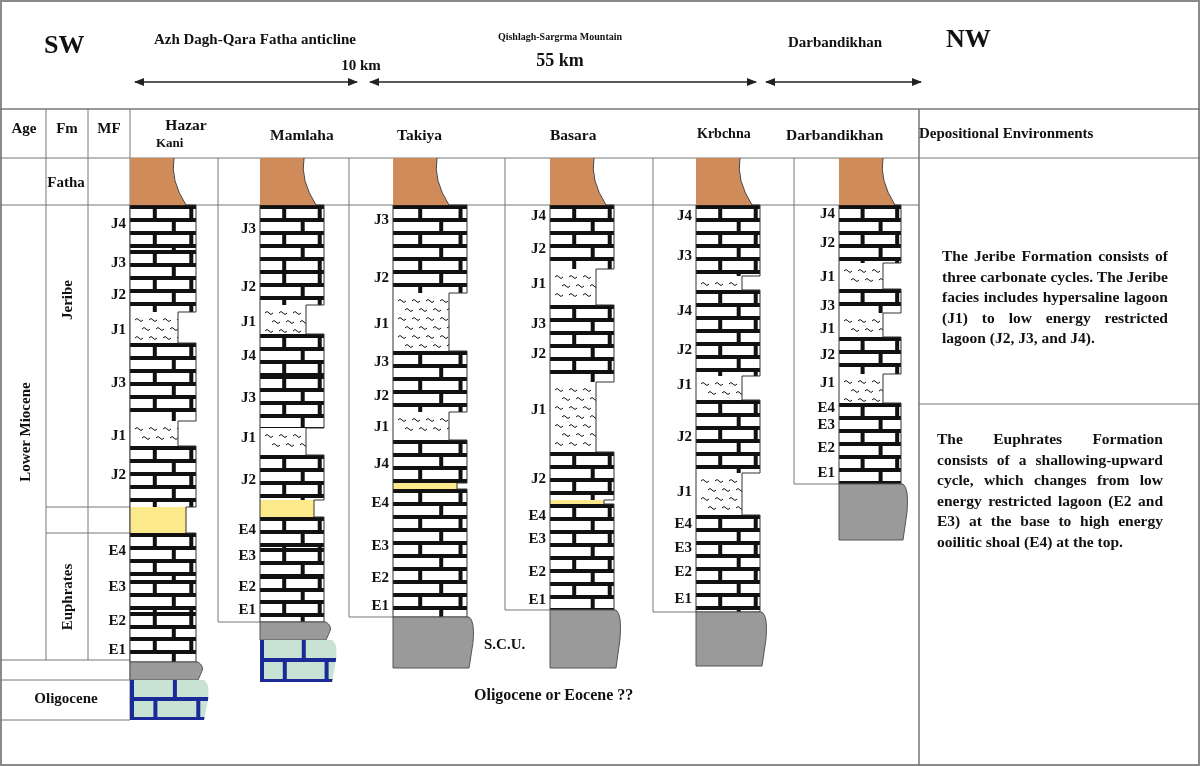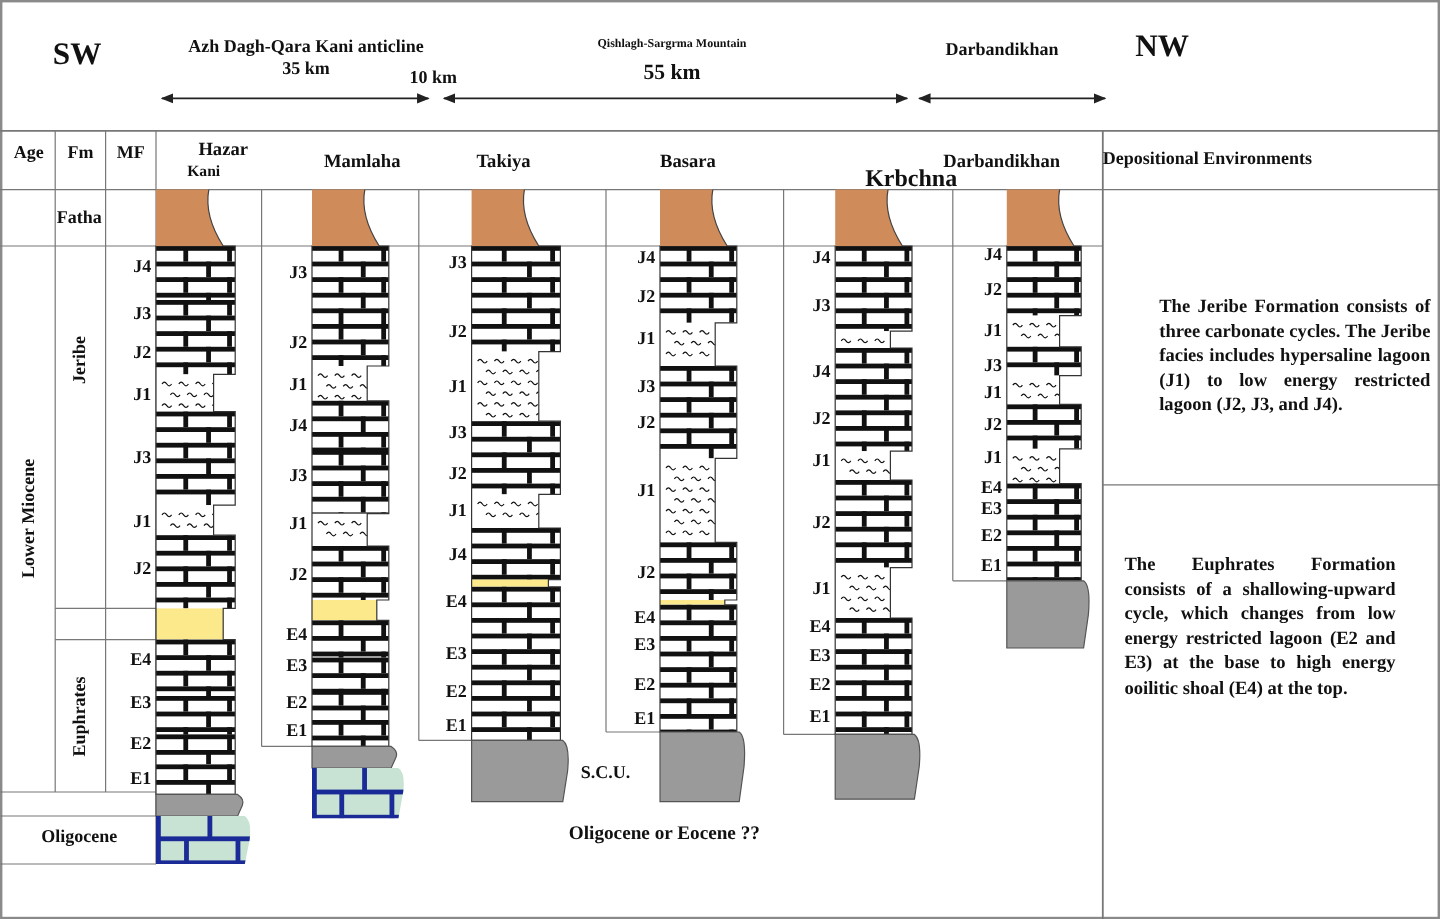--- a/index.html
+++ b/index.html
@@ -749,39 +749,38 @@
         <path d="M839,205 L901,205 L901,263 L883,263 L883,289 L901,289 L901,313 L883,313 L883,337 L901,337 L901,374 L883,374 L883,403 L901,403 L901,484 L839,484 Z" fill="none" stroke="#333" stroke-width="1"></path>
         <path d="M839,158 L883,158 Q879,180 895,205 L839,205 Z" fill="#d08b5b"></path>
         <path d="M883,158 Q879,180 895,205" fill="none" stroke="#444" stroke-width="1"></path>
         <path d="M839,484 L903,484 Q909,488 907,512 L903,540 L839,540 Z" fill="#9a9a9a" stroke="#555" stroke-width="1"></path>
       </g>
     </svg>
 
   <div class="t" style="left:44px;top:30px;font-size:26px">SW</div>
   <div class="t" style="left:946px;top:24px;font-size:26px">NW</div>
 
-  <div class="t" style="left:135px;top:31px;font-size:15px;width:240px;text-align:center">Azh Dagh-Qara Kani anticline</div>
-  <div class="t" style="left:135px;top:50px;font-size:15px;width:240px;text-align:center">35 km</div>
+  <div class="t" style="left:135px;top:31px;font-size:15px;width:240px;text-align:center">Azh Dagh-Qara Fatha anticline</div>
   <div class="t" style="left:296px;top:57px;font-size:15px;width:130px;text-align:center">10 km</div>
   <div class="t" style="left:440px;top:31px;font-size:10px;width:240px;text-align:center">Qishlagh-Sargrma Mountain</div>
   <div class="t" style="left:440px;top:50px;font-size:18px;width:240px;text-align:center">55 km</div>
   <div class="t" style="left:760px;top:34px;font-size:15px;width:150px;text-align:center">Darbandikhan</div>
 
   <div class="t" style="left:2px;top:120px;width:44px;text-align:center;font-size:15px">Age</div>
   <div class="t" style="left:47px;top:120px;width:40px;text-align:center;font-size:15px">Fm</div>
   <div class="t" style="left:88px;top:120px;width:42px;text-align:center;font-size:15px">MF</div>
   <div class="t" style="left:2px;top:174px;width:128px;text-align:center;font-size:15px">Fatha</div>
 
   <div id="colLabels">
       <div class="t" style="left: 156px; top: 116px; font-size: 15.5px; width: 60px; text-align: center;">Hazar</div>
       <div class="t" style="left: 156px; top: 135px; font-size: 13px; width: 60px; text-align: left;">Kani</div>
       <div class="t" style="left: 270px; top: 126px; font-size: 15.5px;">Mamlaha</div>
       <div class="t" style="left: 397px; top: 126px; font-size: 15.5px;">Takiya</div>
       <div class="t" style="left: 550px; top: 126px; font-size: 15.5px;">Basara</div>
-      <div class="t" style="left: 697px; top: 138px; font-size: 20px; margin-left: 24px;">Krbchna</div>
+      <div class="t" style="left: 697px; top: 126px; font-size: 14px;">Krbchna</div>
       <div class="t" style="left: 786px; top: 126px; font-size: 15.5px;">Darbandikhan</div>
     </div>
 
   <div class="t" style="left:25px;top:432px;font-size:15px;transform:translate(-50%,-50%) rotate(-90deg);">Lower Miocene</div>
   <div class="t" style="left:67px;top:300px;font-size:15px;transform:translate(-50%,-50%) rotate(-90deg);">Jeribe</div>
   <div class="t" style="left:67px;top:597px;font-size:15px;transform:translate(-50%,-50%) rotate(-90deg);">Euphrates</div>
   <div class="t" style="left:2px;top:690px;width:128px;text-align:center;font-size:15px">Oligocene</div>
 
   <div class="t" style="left:484px;top:636px;font-size:15px">S.C.U.</div>
   <div class="t" style="left:474px;top:686px;font-size:16px">Oligocene or Eocene ??</div>
@@ -849,15 +848,15 @@
       <div class="t" style="left: 805px; top: 320px; width: 30px; text-align: right; font-size: 15px;">J1</div>
       <div class="t" style="left: 805px; top: 346px; width: 30px; text-align: right; font-size: 15px;">J2</div>
       <div class="t" style="left: 805px; top: 374px; width: 30px; text-align: right; font-size: 15px;">J1</div>
       <div class="t" style="left: 805px; top: 399px; width: 30px; text-align: right; font-size: 15px;">E4</div>
       <div class="t" style="left: 805px; top: 416px; width: 30px; text-align: right; font-size: 15px;">E3</div>
       <div class="t" style="left: 805px; top: 439px; width: 30px; text-align: right; font-size: 15px;">E2</div>
       <div class="t" style="left: 805px; top: 464px; width: 30px; text-align: right; font-size: 15px;">E1</div>
     </div>
 
   <div class="t" style="left:919px;top:125px;width:283px;font-size:15px">Depositional Environments</div>
-  <div class="desc" style="left:942px;top:246px;width:226px;margin-left:24px;">The Jeribe Formation consists of three carbonate cycles. The Jeribe facies includes hypersaline lagoon (J1) to low energy restricted lagoon (J2, J3, and J4).</div>
-  <div class="desc" style="left:937px;top:429px;width:226px;margin-top:32px;">The Euphrates Formation consists of a shallowing-upward cycle, which changes from low energy restricted lagoon (E2 and E3) at the base to high energy ooilitic shoal (E4) at the top.</div>
+  <div class="desc" style="left:942px;top:246px;width:226px;">The Jeribe Formation consists of three carbonate cycles. The Jeribe facies includes hypersaline lagoon (J1) to low energy restricted lagoon (J2, J3, and J4).</div>
+  <div class="desc" style="left:937px;top:429px;width:226px;">The Euphrates Formation consists of a shallowing-upward cycle, which changes from low energy restricted lagoon (E2 and E3) at the base to high energy ooilitic shoal (E4) at the top.</div>
 </div>
 
 </body></html>

